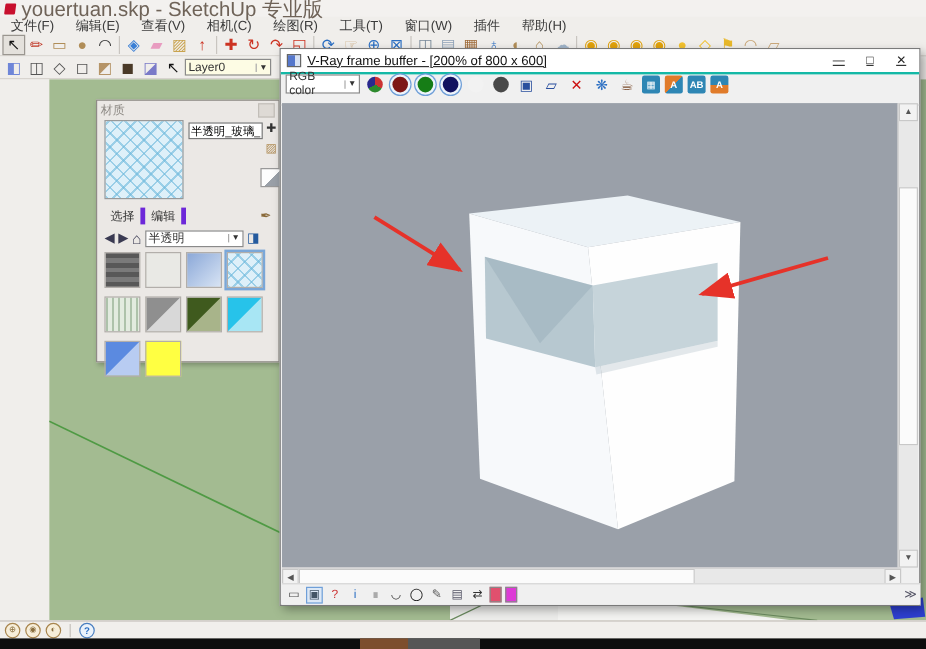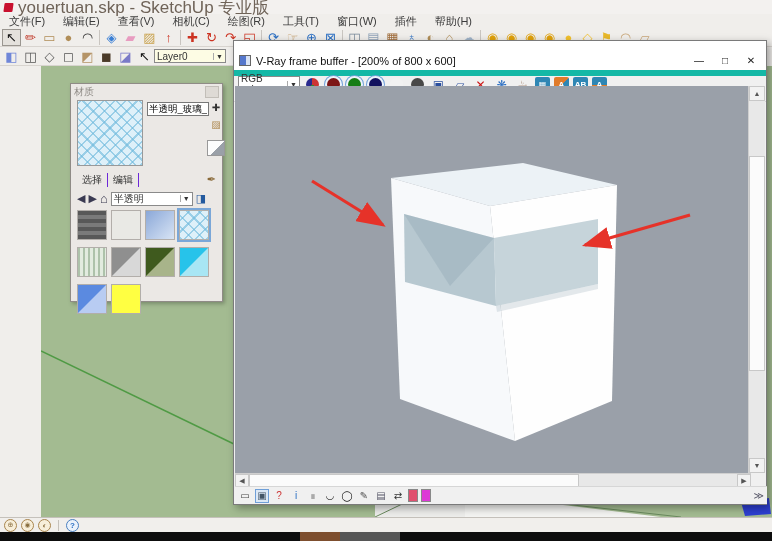--- a/index.html
+++ b/index.html
@@ -16,38 +16,38 @@
   .toolbar1{left:0;top:28px;width:772px;height:19px;background:#f0eeeb;border-bottom:1px solid #d8d4cf;display:flex;align-items:center;padding-left:2px;box-sizing:border-box;}
   .ticon{width:19px;height:17px;display:flex;align-items:center;justify-content:center;font-size:13px;line-height:1;flex:0 0 auto;}
   .ticon.pressed{border:1px solid #9a9690;background:#e4e1dc;box-sizing:border-box;}
   .sep{width:1px;height:15px;background:#c9c5c0;margin:0 2px;flex:0 0 auto;}
   .toolbar2{left:0;top:47px;width:246px;height:19px;background:#f0eeeb;border-bottom:1px solid #d8d4cf;display:flex;align-items:center;padding-left:2px;box-sizing:border-box;}
   .combo{background:#fdfce4;border:1px solid #8a8a8a;height:14px;display:flex;align-items:center;justify-content:space-between;font-size:10px;padding:0 2px;box-sizing:border-box;}
   .combo .arr{font-size:7px;color:#333;border-left:1px solid #aaa;padding-left:2px;}
   
   .viewport{left:41px;top:66px;width:731px;height:451px;}
   
-  .mpanel{left:70px;top:83px;width:153px;height:219px;background:#ebe8e5;border:1px solid #8f8b86;box-shadow:2px 2px 4px rgba(0,0,0,.25);box-sizing:border-box;z-index:20;}
+  .mpanel{left:80px;top:83px;width:153px;height:219px;background:#ebe8e5;border:1px solid #8f8b86;box-shadow:2px 2px 4px rgba(0,0,0,.25);box-sizing:border-box;z-index:20;}
   .mpanel-title{height:13px;display:flex;align-items:center;justify-content:space-between;padding:1px 3px;color:#8f8b86;font-size:10px;}
   .mpanel-close{width:12px;height:10px;background:#dedad5;border:1px solid #c2beb8;}
   .mpreview{left:6px;top:16px;width:64px;height:64px;border:1px solid #999;}
   .crosshatch{background-color:#def0f9;background-image:repeating-linear-gradient(45deg,rgba(110,185,220,.6) 0 1.5px,transparent 1.5px 8px),repeating-linear-gradient(-45deg,rgba(110,185,220,.6) 0 1.5px,transparent 1.5px 8px);}
   .mname{left:76px;top:18px;width:58px;height:12px;border:1px solid #777;background:#fff;font-size:9.5px;padding:0 1px;font-family:inherit;}
   .mbtn{width:13px;height:13px;display:flex;align-items:center;justify-content:center;font-size:10px;border:1px solid transparent;}
   .mcorner{width:16px;height:14px;background:linear-gradient(135deg,#fdfdfd 55%,#9aa0a8 55%);border:1px solid #999;}
   .mtabs{left:0;top:88px;width:100%;height:15px;display:flex;align-items:center;padding-left:6px;box-sizing:border-box;gap:2px;}
-  .mtab{padding:0 5px;border-right:1px solid #6d28d9;font-size:10px;color:#333;}
+  .mtab{padding:0 5px;border-right:4px solid #6d28d9;font-size:10px;color:#333;}
   .mnav{left:0;top:106px;width:100%;height:17px;display:flex;align-items:center;gap:3px;padding-left:6px;box-sizing:border-box;}
   .navbtn{font-size:11px;color:#3a3a52;}
   .swgrid{left:6px;top:126px;width:140px;display:grid;grid-template-columns:repeat(4,31px);grid-auto-rows:34px;gap:3px;}
   .swatch{width:30px;height:30px;border:1px solid #b2aeaa;box-sizing:border-box;}
   .swatch.selected{outline:2px solid #7aa7d8;}
   
   .vray{left:233px;top:40px;width:534px;height:465px;background:#f0f0f0;border:1px solid #7a7a7a;box-sizing:border-box;box-shadow:3px 3px 8px rgba(0,0,0,.35);z-index:30;}
-  .vray-title{height:19px;background:#ffffff;display:flex;align-items:center;padding:10px 2px 0 5px;border-bottom:6px solid #14b8a6;}
+  .vray-title{height:19px;background:#ffffff;display:flex;align-items:center;padding:0 2px 0 5px;border-bottom:2px solid #14b8a6;text-decoration:underline;}
   .vray-title-icon{width:10px;height:9px;background:linear-gradient(90deg,#5577cc 60%,#d8e2f4 60%);border:1px solid #666;margin-right:5px;}
   .vray-title-text{flex:1;font-size:11px;color:#111;}
   .wbtn{width:26px;height:16px;display:flex;align-items:center;justify-content:center;font-size:10px;color:#222;}
   .vray-toolbar{height:25px;display:flex;align-items:flex-start;gap:4px;padding:0 4px;border-bottom:1px solid #d6d6d6;}
   .vicon{width:17px;height:17px;display:flex;align-items:center;justify-content:center;font-size:12px;flex:0 0 auto;}
   .vicon.circle{width:13px;height:13px;border-radius:50%;margin:0 2px;}
   .vicon.multi{background:conic-gradient(#cc3333 0 33%,#2e8a2e 33% 66%,#2a2a8e 66%);}
   .vicon.boxed{box-shadow:0 0 0 2px #eef4fb,0 0 0 3px #6f9fd8;}
   .vicon.sq{width:15px;height:15px;font-size:8px;font-weight:bold;border-radius:2px;}
   .vimg{left:1px;top:45px;width:516px;height:387px;background:#9aa0a9;overflow:hidden;}

